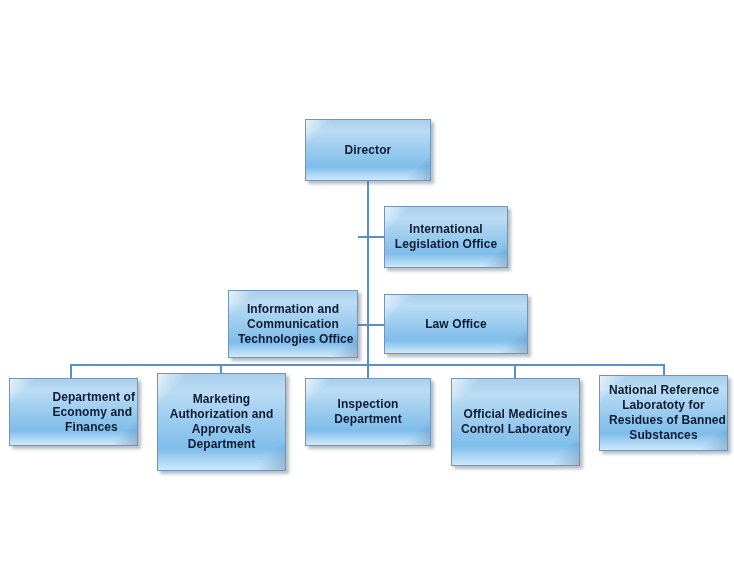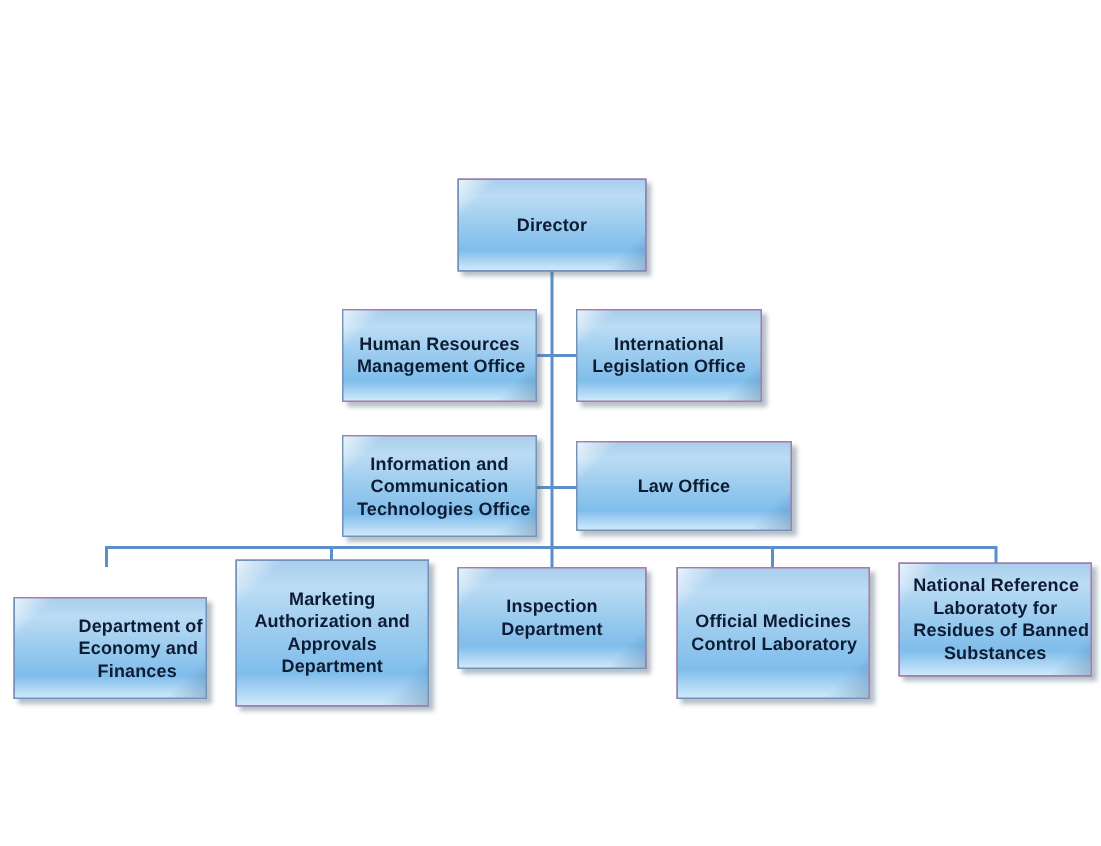--- a/index.html
+++ b/index.html
@@ -25,21 +25,21 @@
     background: #5B8FC9;
   }
   .conn-v { width: 2px; }
   .conn-h { height: 2px; }
 
   
   .node {
     position: absolute;
     box-sizing: border-box;
     border: 1px solid #7394B8;
-    background: #ec4899;
+    background: #a16207;
     box-shadow: 3px 3px 3px rgba(90,110,130,0.45);
     display: flex;
     align-items: center;
     justify-content: center;
   }
   
   .node::before {
     content: "";
     position: absolute;
     left: 0; top: 0; right: 0; bottom: 0;
@@ -93,26 +93,20 @@
   <div class="conn conn-v" style="left:367px; top:364px; height:14px;"></div>
   <div class="conn conn-v" style="left:514px; top:364px; height:14px;"></div>
   <div class="conn conn-v" style="left:663px; top:364px; height:14px;"></div>
 
   <div class="node" style="left:305px; top:119px; width:126px; height:62px;">
     <div class="node-inner">
       <span class="ln">Director</span>
     </div>
   </div>
 
-  <div class="node" style="left:228px; top:206px; width:130px; height:62px;">
-    <div class="node-inner">
-      <span class="ln">Human Resources</span>
-      <span class="ln">Management Office</span>
-    </div>
-  </div>
 
   <div class="node" style="left:228px; top:290px; width:130px; height:68px;">
     <div class="node-inner">
       <span class="ln">Information and</span>
       <span class="ln">Communication</span>
       <span class="ln">Technologies Office</span>
     </div>
   </div>
 
   <div class="node" style="left:384px; top:206px; width:124px; height:62px;">
@@ -121,21 +115,21 @@
       <span class="ln">Legislation Office</span>
     </div>
   </div>
 
   <div class="node" style="left:384px; top:294px; width:144px; height:60px;">
     <div class="node-inner">
       <span class="ln">Law Office</span>
     </div>
   </div>
 
-  <div class="node" style="left:9px; top:398px; width:129px; height:68px;padding-left:36px;">
+  <div class="node" style="left:9px; top:378px; width:129px; height:68px;padding-left:36px;">
     <div class="node-inner">
       <span class="ln">Department of</span>
       <span class="ln">Economy  and</span>
       <span class="ln">Finances</span>
     </div>
   </div>
 
   <div class="node" style="left:157px; top:373px; width:129px; height:98px;">
     <div class="node-inner">
       <span class="ln">Marketing</span>

